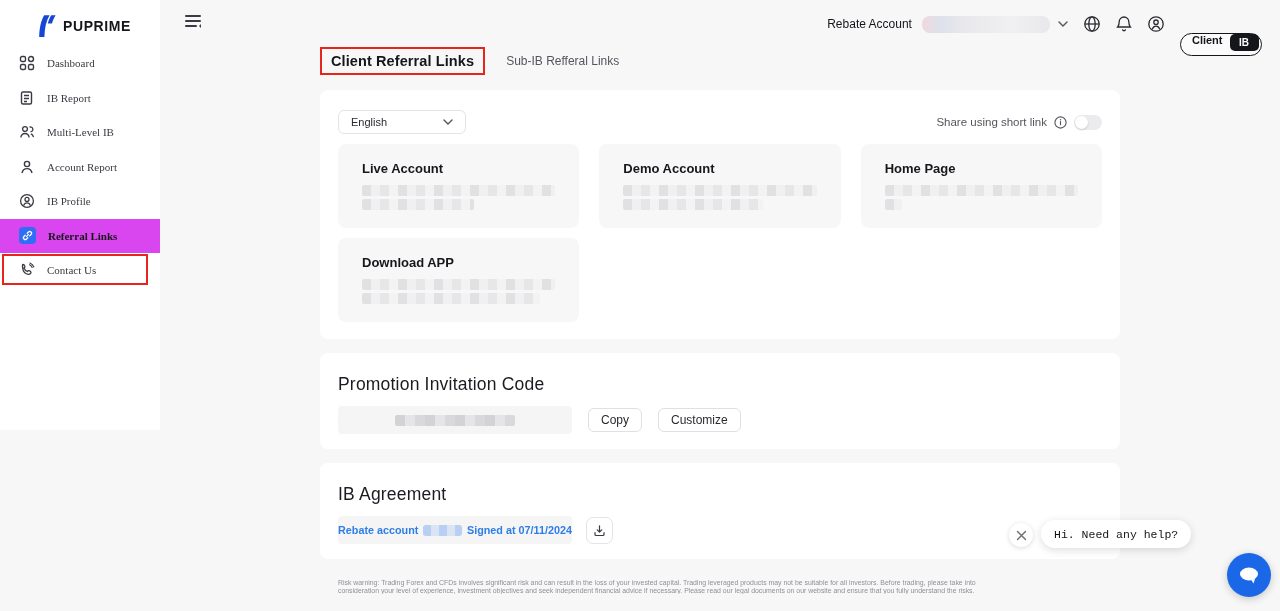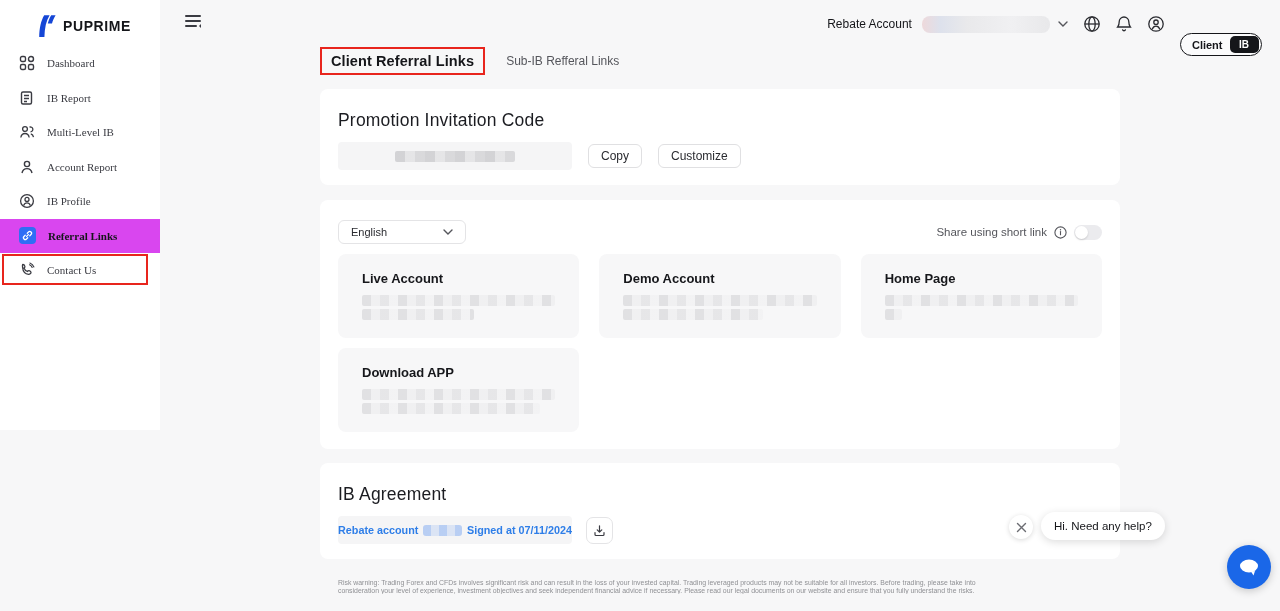--- a/index.html
+++ b/index.html
@@ -49,21 +49,21 @@
   }
   .rebate-label { font-size:12px; color:#15161a; }
   .account-select { display:flex; align-items:center; gap:8px; cursor:pointer; margin-left:-5px; }
   .account-blur {
     width:128px; height:17px; border-radius:8px;
     background:linear-gradient(90deg,#eed9db 0,#dde1ec 18px,#e9e9eb 45px,#f0f0f2 70%,#e8e8ea 100%);
     filter:blur(.4px);
   }
   .hicon { color:#2a2b30; cursor:pointer; }
   .role-pill {
-    display:flex; align-items:center; height:23px; border:1.5px solid #15161a;
+    display:flex; height:23px; border:1.5px solid #15161a;
     border-radius:13px; padding:0 2.5px 0 11px; gap:7px; background:#fbfbfc; cursor:pointer;margin-top:41px;
   }
   .role-client { font-size:11px; font-weight:700; color:#15161a; }
   .role-ib {
     background:#15161a; color:#fff; font-size:10px; font-weight:700;
     height:17px; min-width:29px; border-radius:5px;
     display:flex; align-items:center; justify-content:center;
   }
 
   
@@ -146,21 +146,21 @@
   .dl-btn {
     width:27px; height:27px; margin-left:14px; background:#fff;
     border:1px solid #e4e4e6; border-radius:7px; cursor:pointer;
     display:flex; align-items:center; justify-content:center; color:#3a3b42;
   }
 
   .risk { margin-top:20px; padding:0 18px; font-size:6.9px; line-height:7.5px; color:#8f9094; }
   .risk div { white-space:nowrap; overflow:hidden; }
 
   
-  .chat { position:absolute; right:9px; bottom:22px; z-index:6; width:262px; height:82px; }
+  .chat { position:absolute; right:9px; bottom:14px; z-index:6; width:262px; height:82px;font-family:Liberation Mono, monospace; }
   .chat-close {
     position:absolute; left:0; top:8px; width:24px; height:24px; border-radius:50%;
     background:#fff; box-shadow:0 1px 5px rgba(0,0,0,.15); border:none; cursor:pointer;
     display:flex; align-items:center; justify-content:center; color:#6b6c72; font-size:12px;
   }
   .chat-tip {
     position:absolute; left:32px; top:5px; height:28px; padding:0 13px;
     background:#fff; border-radius:14px; box-shadow:0 2px 8px rgba(0,0,0,.14);
     display:flex; align-items:center; font-size:11.5px; color:#15161a; white-space:nowrap;
   }
@@ -302,31 +302,20 @@
 <main class="content">
   <div class="content-col">
 
     <div class="tabs">
       <span class="tab-active-wrap">
         <span class="tab-active">Client Referral Links</span>
       </span>
       <span class="tab-inactive">Sub-IB Refferal Links</span>
     </div>
 
-    <section class="card card-section">
-      <h2 class="section-title">Promotion Invitation Code</h2>
-      <div class="section-row">
-        <div class="code-box">
-          <span class="code-blur"></span>
-        </div>
-        <button class="btn btn-copy">Copy</button>
-        <button class="btn btn-customize">Customize</button>
-      </div>
-    </section>
-
     <section class="card card-links">
       <div class="links-toprow">
         <div class="lang-select">
           <span>English</span>
           <svg width="10" height="6" viewBox="0 0 10 6" fill="none" stroke="#55565c" stroke-width="1.4" stroke-linecap="round">
               <path d="M1 1l4 4 4-4"></path>
             </svg>
         </div>
         <div class="share-ctl">
           <span class="share-label">Share using short link</span>
@@ -355,20 +344,31 @@
         <div class="link-card">
           <div class="link-title">Home Page</div>
           <div class="mosaic l1" style="width:100%"></div>
           <div class="mosaic l2" style="width:9%"></div>
         </div>
         <div class="link-card">
           <div class="link-title">Download APP</div>
           <div class="mosaic l1" style="width:100%"></div>
           <div class="mosaic l2" style="width:92%"></div>
         </div>
+      </div>
+    </section>
+
+    <section class="card card-section">
+      <h2 class="section-title">Promotion Invitation Code</h2>
+      <div class="section-row">
+        <div class="code-box">
+          <span class="code-blur"></span>
+        </div>
+        <button class="btn btn-copy">Copy</button>
+        <button class="btn btn-customize">Customize</button>
       </div>
     </section>
 
     <section class="card card-section">
       <h2 class="section-title">IB Agreement</h2>
       <div class="section-row">
         <div class="agreement-box">
           <span>Rebate account</span>
           <span class="agree-blur"></span>
           <span>Signed at 07/11/2024</span>

